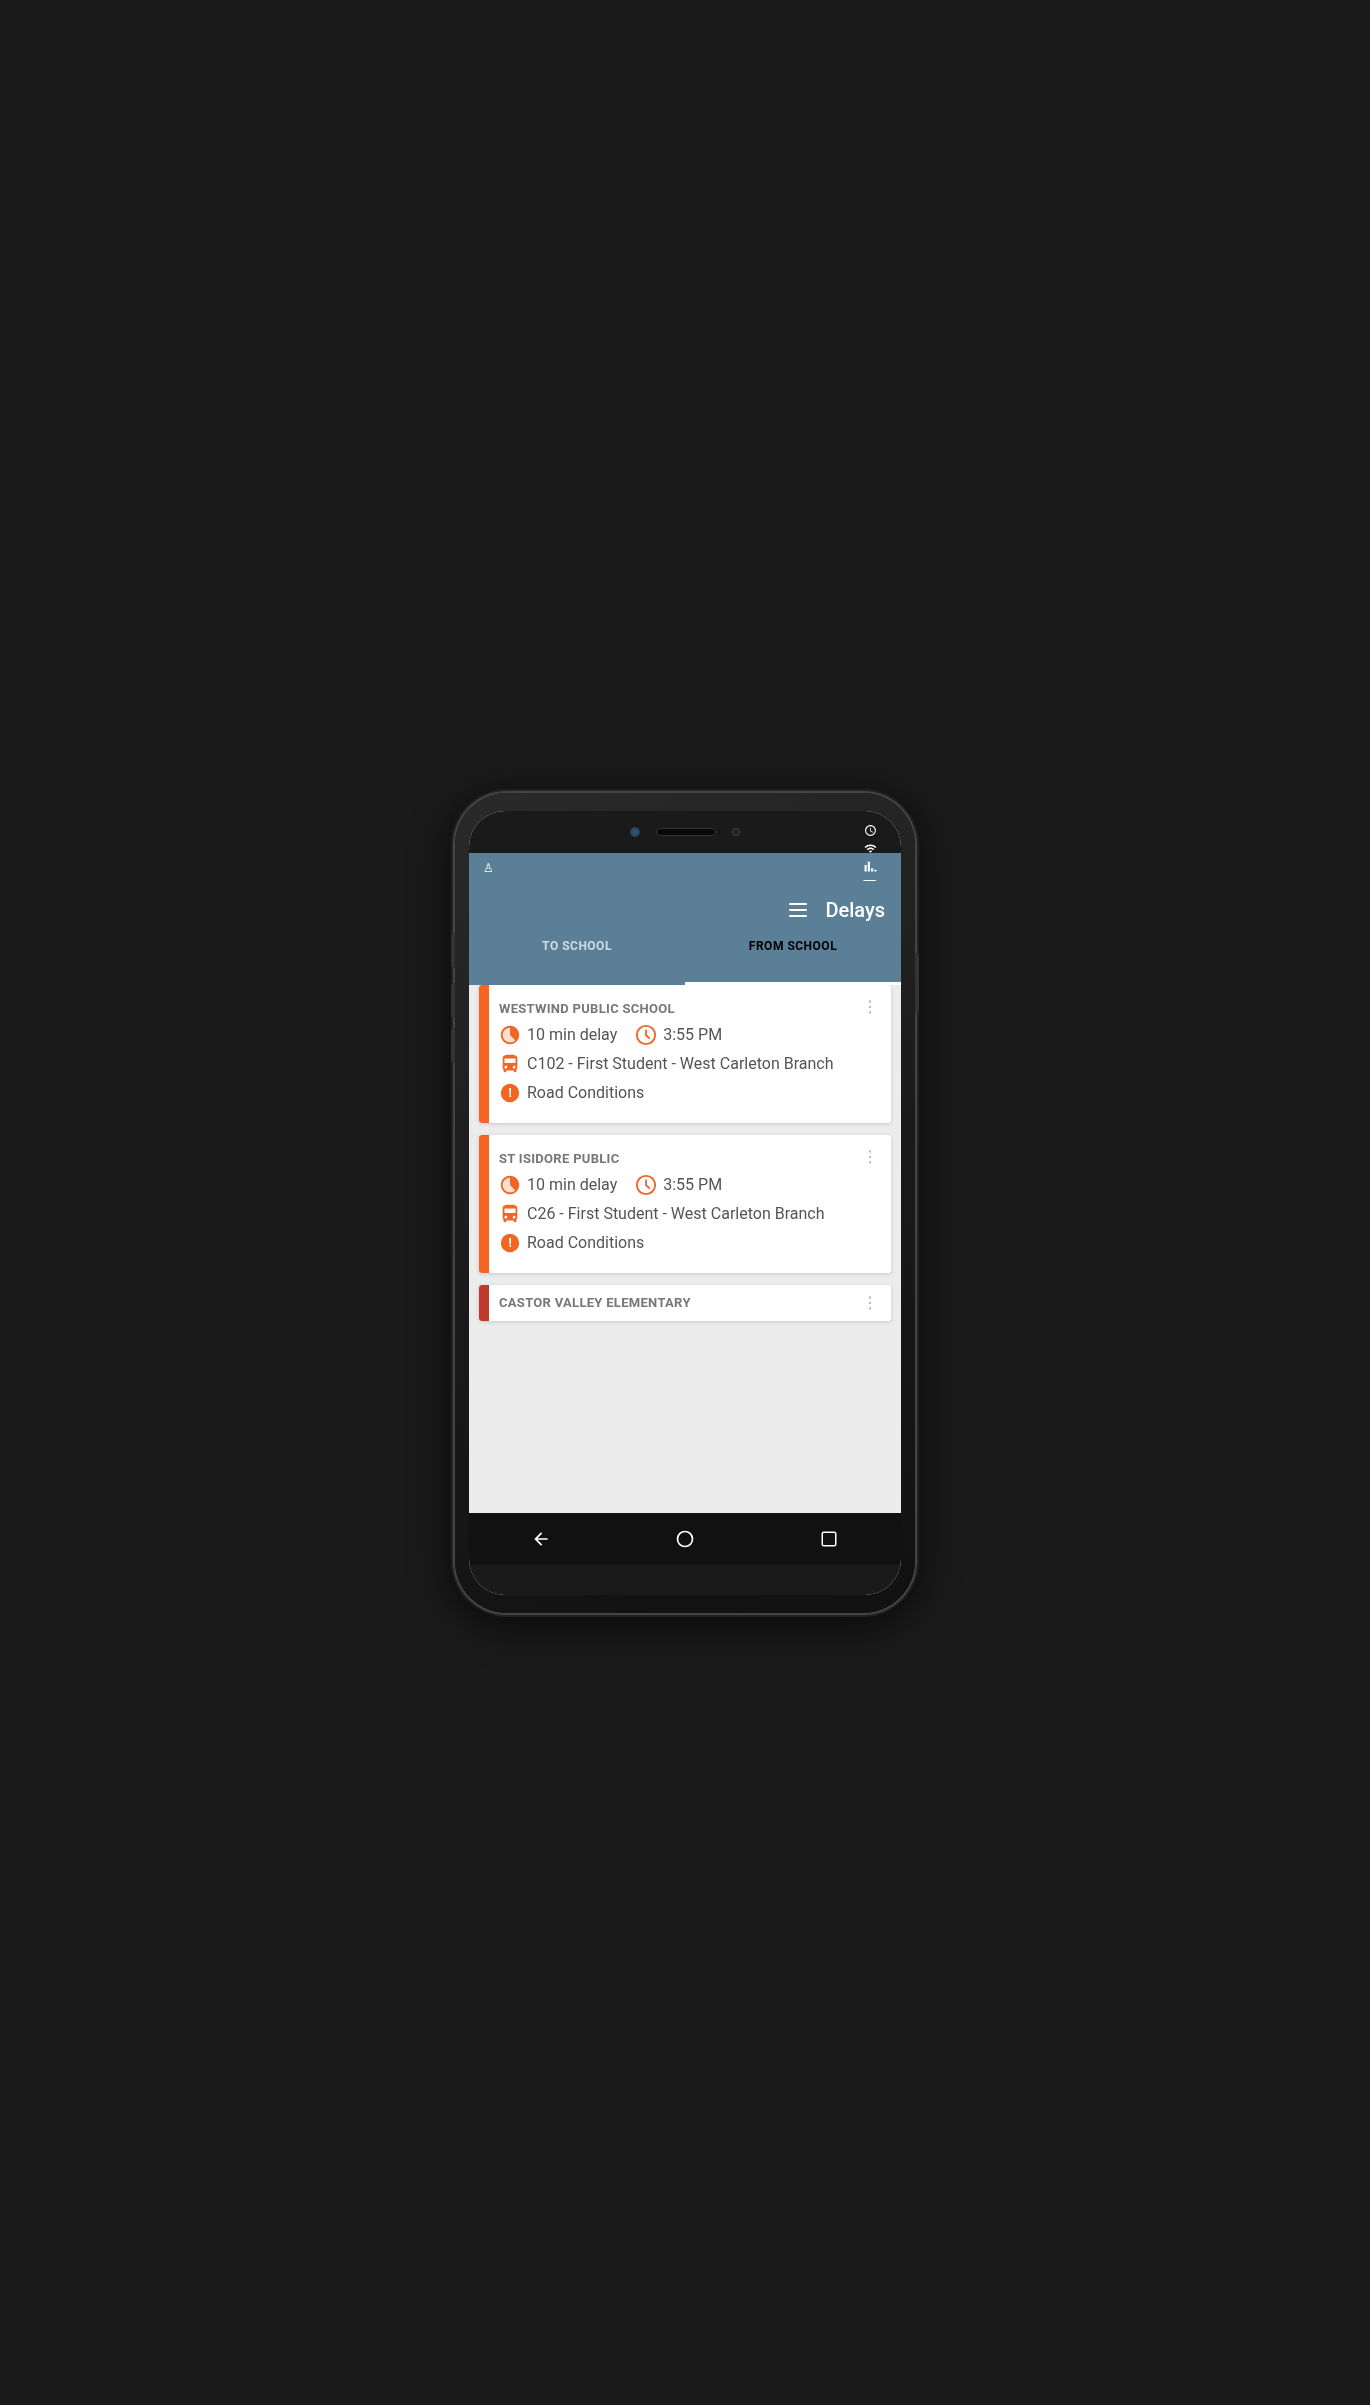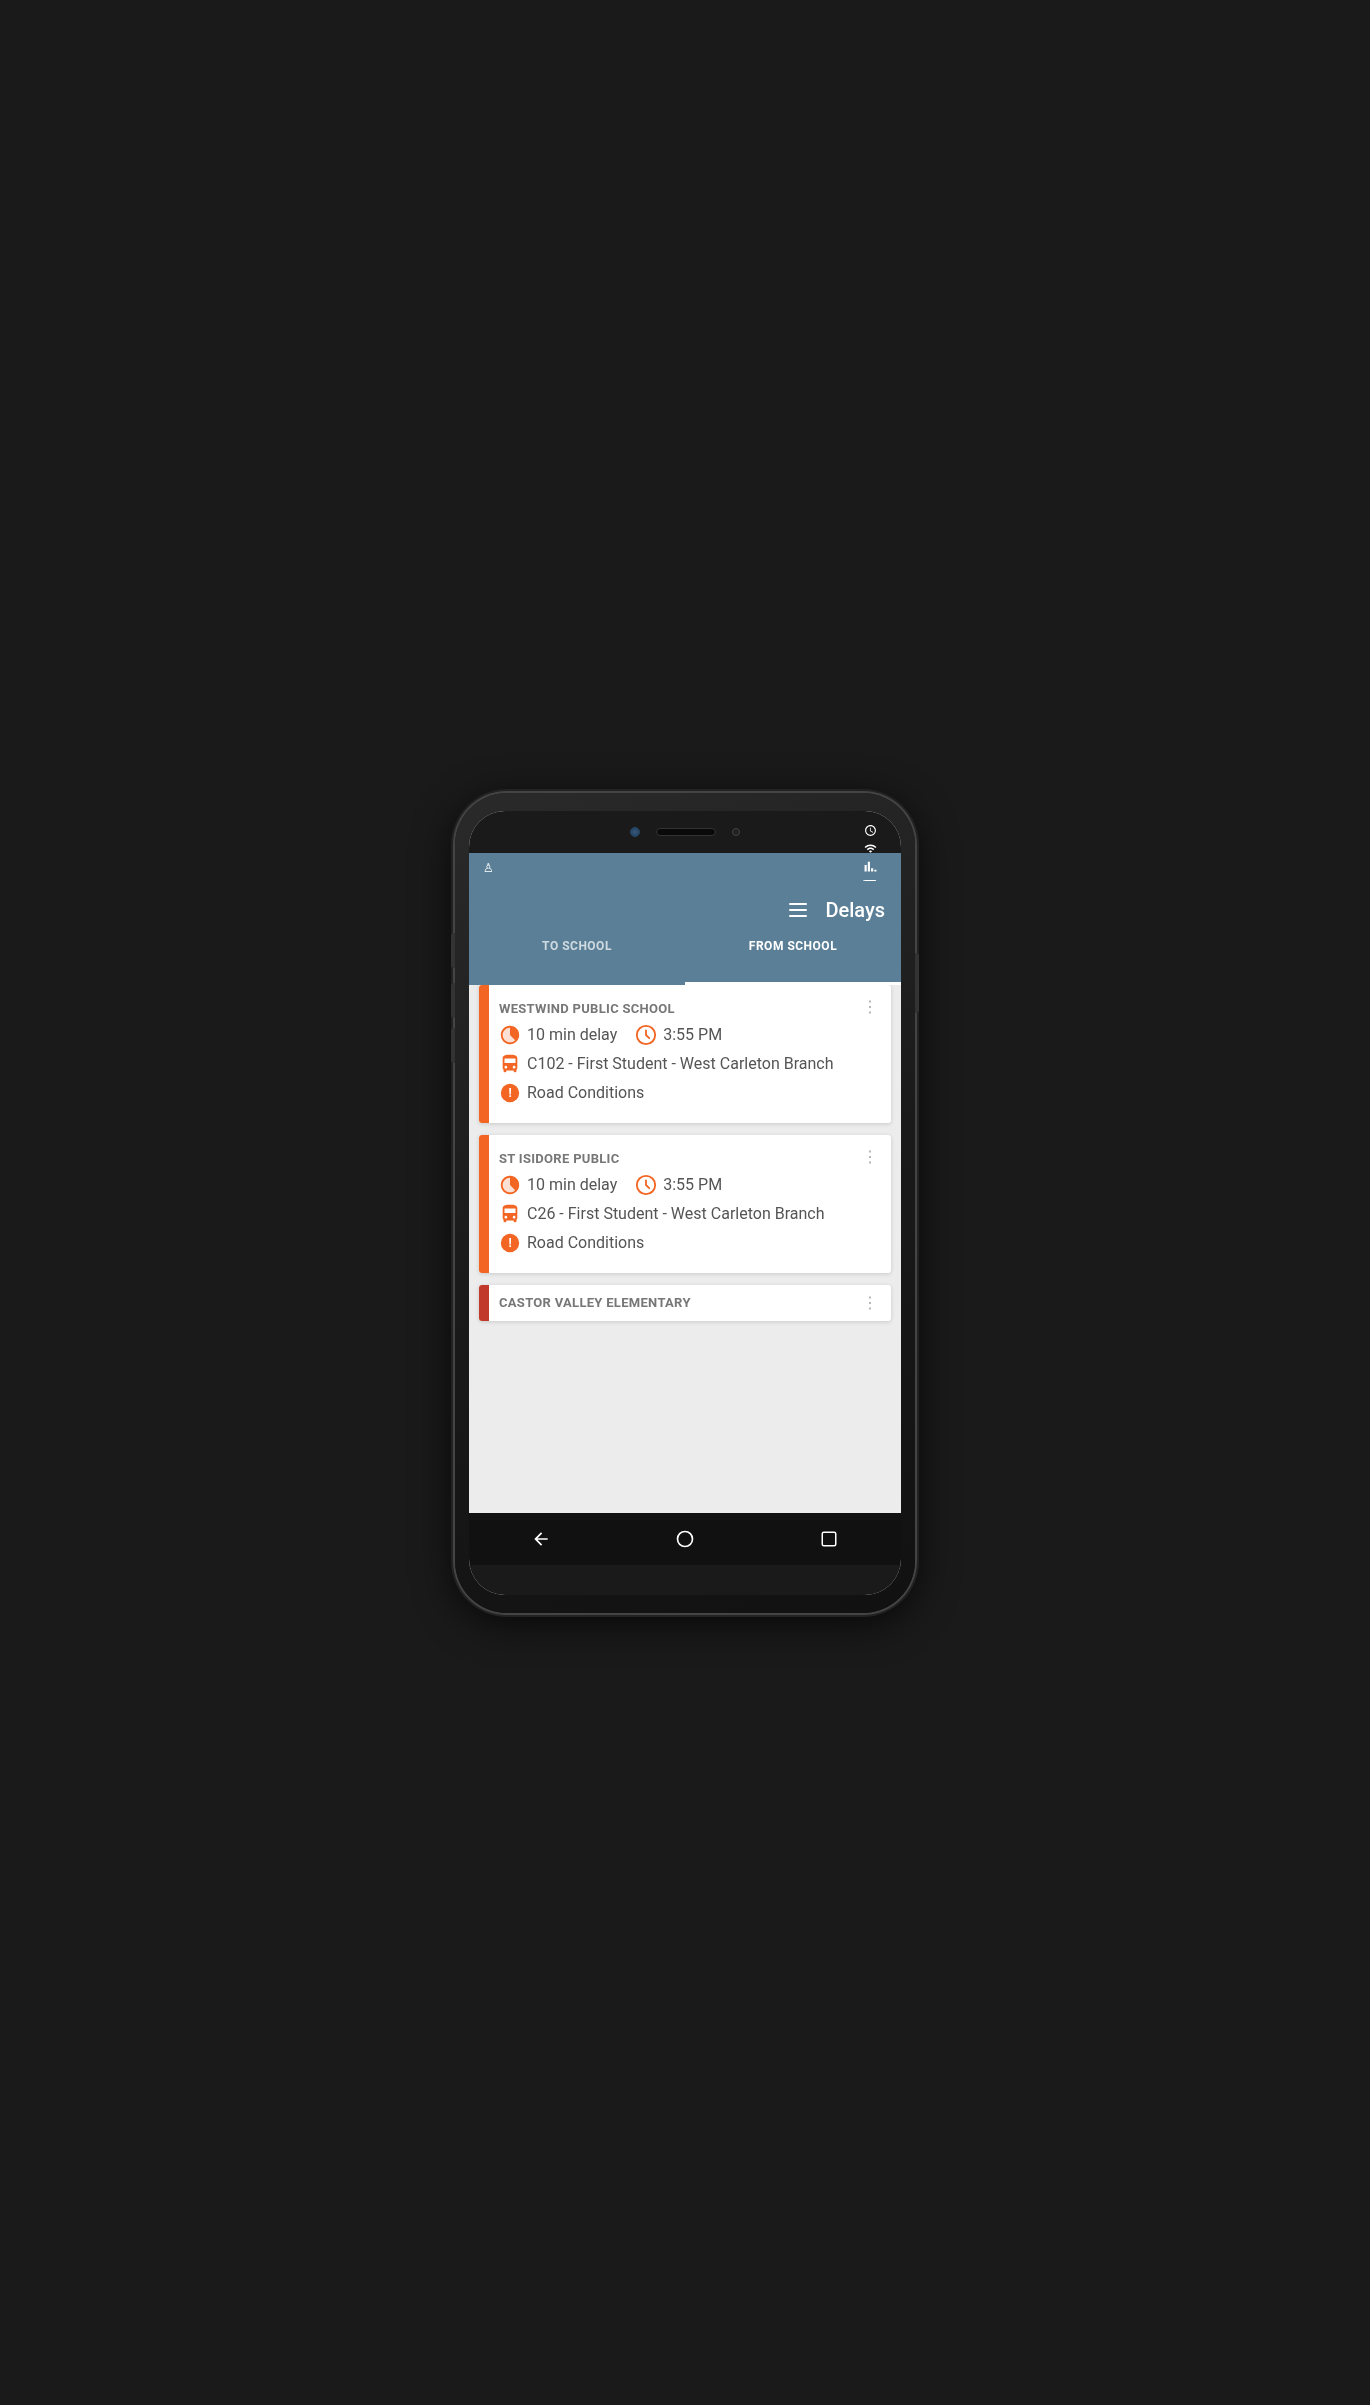--- a/index.html
+++ b/index.html
@@ -175,21 +175,21 @@
       color: rgba(255,255,255,0.7);
       font-size: 12px;
       font-weight: 700;
       letter-spacing: 0.5px;
       cursor: pointer;
       position: relative;
       border-bottom: 2px solid transparent;
     }
 
     .tab.active {
-      color: #ffffff;
+      color: #000000;
       border-bottom: 3px solid white;
     }
 
     
     .content {
       flex: 1;
       background: #ececec;
       overflow-y: auto;
       overflow-x: hidden;
     }

